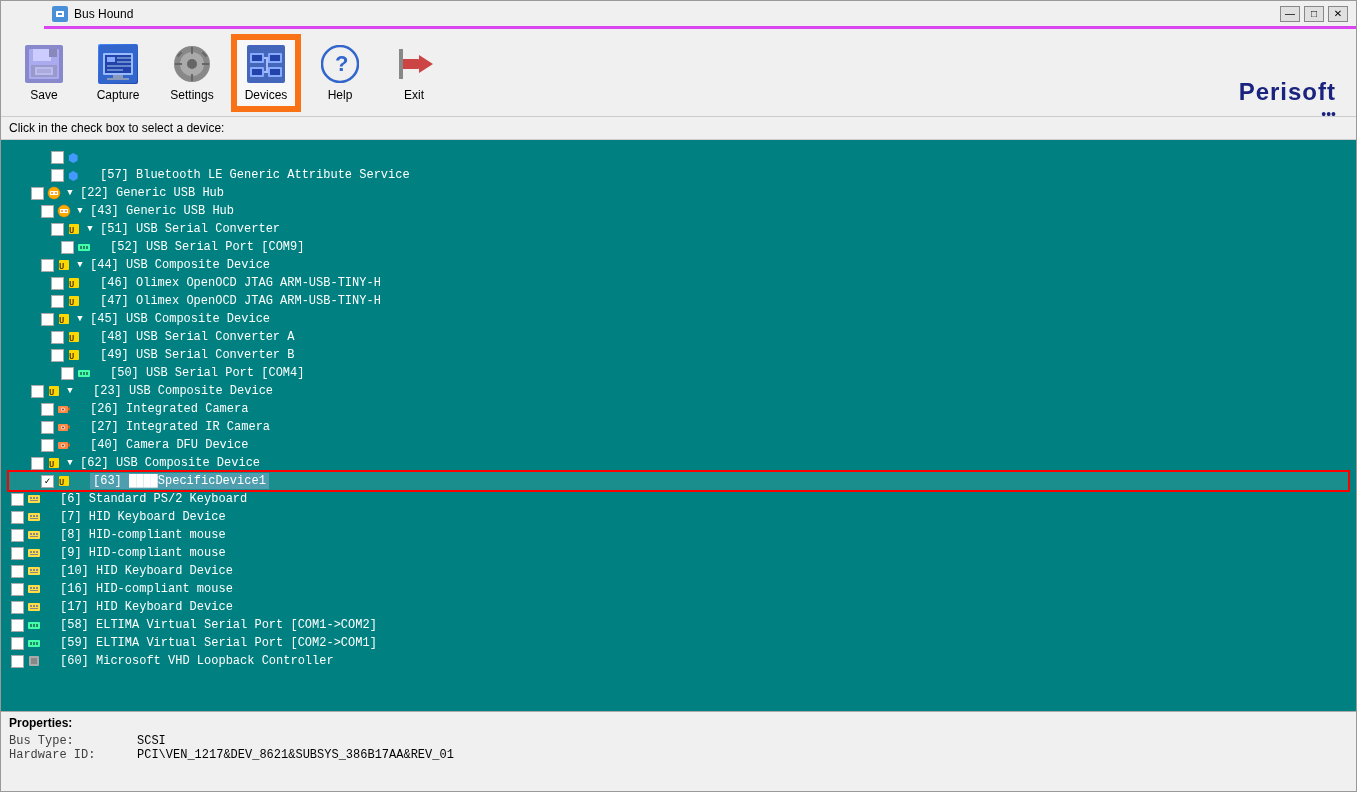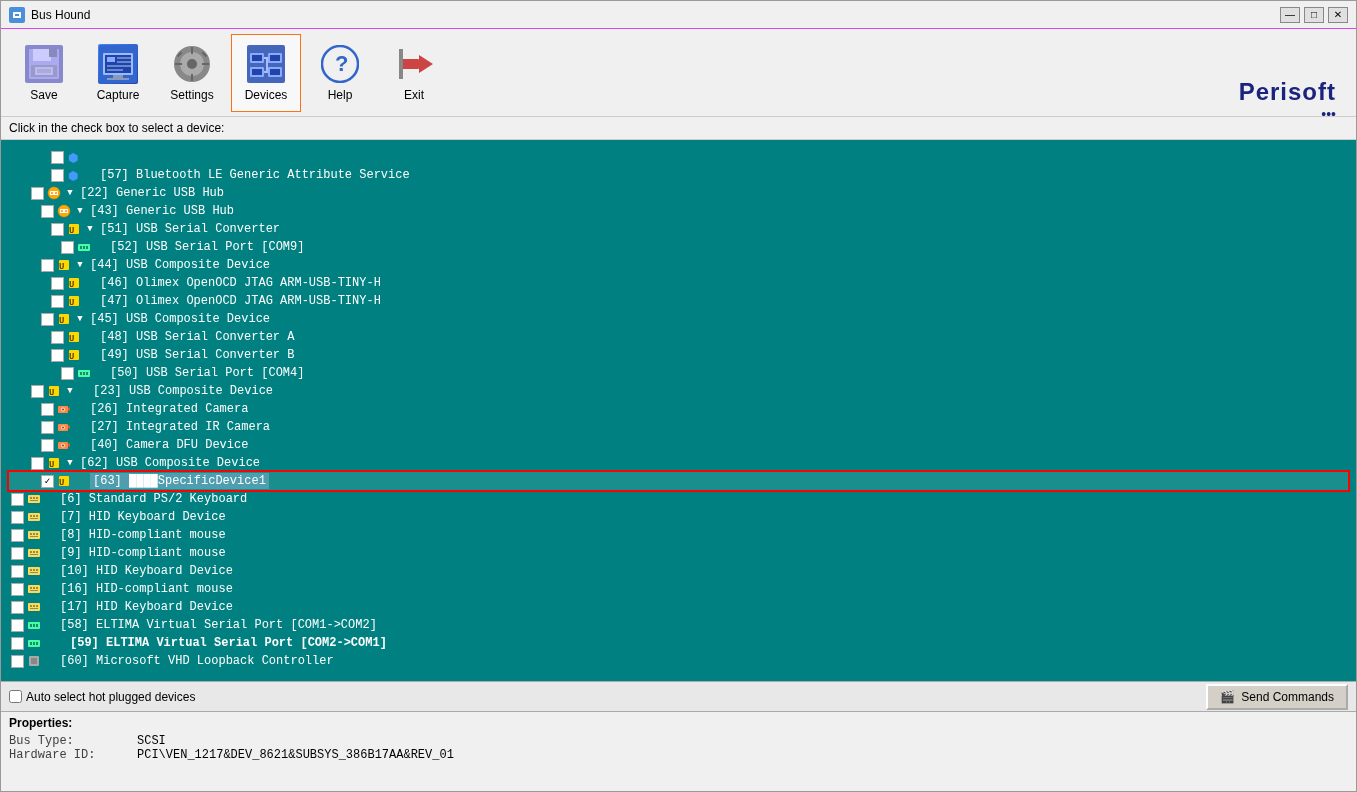--- a/index.html
+++ b/index.html
@@ -1,29 +1,29 @@
 <!DOCTYPE html>
 <html><head>
   <meta charset="utf-8">
   <style>
     * { margin: 0; padding: 0; box-sizing: border-box; }
     body { font-family: 'Segoe UI', Tahoma, sans-serif; font-size: 12px; background: #c0c0c0; width: 1357px; height: 792px; overflow: hidden; }
     
     .window { width: 1357px; height: 792px; background: #f0f0f0; border: 1px solid #999; display: flex; flex-direction: column; }
     
-    .title-bar { background: #f0f0f0; height: 28px; display: flex; align-items: center; padding: 0 8px; border-bottom: 1px solid #d946ef; justify-content: space-between; }
+    .title-bar { background: #f0f0f0; height: 28px; display: flex; align-items: center; padding: 0 8px; border-bottom: 3px solid #d946ef; justify-content: space-between; margin-left: 43px; }
     .title-bar-left { display: flex; align-items: center; gap: 6px; }
     .title-icon { width: 16px; height: 16px; background: #4a90d9; border-radius: 2px; display: flex; align-items: center; justify-content: center; }
     .title-text { font-size: 12px; font-weight: normal; }
     .title-controls { display: flex; gap: 4px; }
     .title-btn { width: 20px; height: 16px; background: #e0e0e0; border: 1px solid #888; font-size: 10px; display: flex; align-items: center; justify-content: center; cursor: pointer; }
     
     .toolbar { background: #f0f0f0; height: 88px; display: flex; align-items: center; padding: 4px 8px; gap: 4px; border-bottom: 1px solid #ccc; }
     .toolbar-btn { width: 70px; height: 78px; display: flex; flex-direction: column; align-items: center; justify-content: center; gap: 4px; border: 1px solid transparent; cursor: pointer; padding: 4px; }
-    .toolbar-btn.active { border: 1px solid #f97316; background: #f8f8f8; }
+    .toolbar-btn.active { border: 6px solid #f97316; background: #f8f8f8; }
     .toolbar-icon { width: 40px; height: 40px; display: flex; align-items: center; justify-content: center; }
     .toolbar-label { font-size: 12px; text-align: center; }
     
     .instruction { padding: 4px 8px; font-size: 12px; background: #f0f0f0; border-bottom: 1px solid #ccc; }
     
     .main-content { flex: 1; background: #008080; overflow-y: auto; overflow-x: auto; padding: 4px 0; position: relative; }
     
     .device-tree { padding: 4px 8px; color: white; font-size: 12px; font-family: 'Courier New', monospace; }
     .tree-item { display: flex; align-items: center; gap: 2px; height: 18px; white-space: nowrap; }
     .tree-item.highlighted { outline: 2px solid red; background: rgba(255,255,255,0.1); }
@@ -531,47 +531,37 @@
           <span class="checkbox"></span>
           <span class="tree-icon">
             <svg width="14" height="14" viewBox="0 0 14 14">
               <rect x="1" y="4" width="12" height="7" fill="#44ffaa" rx="1"></rect>
               <rect x="3" y="6" width="2" height="3" fill="#228866"></rect>
               <rect x="6" y="6" width="2" height="3" fill="#228866"></rect>
               <rect x="9" y="6" width="2" height="3" fill="#228866"></rect>
             </svg>
           </span>
           <span class="expand-icon"> </span>
-          <span style="margin-left:12px;font-weight:bold; ">[59] ELTIMA Virtual Serial Port [COM2-&gt;COM1]</span>
+          <span style="margin-left:2px; ">[59] ELTIMA Virtual Serial Port [COM2-&gt;COM1]</span>
         </div>
         <div class="tree-item">
           <span class="indent" style="width:0px"></span>
           <span class="checkbox"></span>
           <span class="tree-icon">
             <svg width="14" height="14" viewBox="0 0 14 14">
               <rect x="2" y="2" width="10" height="10" fill="#aaaaaa" rx="1"></rect>
               <rect x="4" y="4" width="6" height="6" fill="#888"></rect>
             </svg>
           </span>
           <span class="expand-icon"> </span>
           <span style="margin-left:2px; ">[60] Microsoft VHD Loopback Controller</span>
         </div>
       </div>
   </div>
 
-  <div class="bottom-bar">
-    <div class="auto-select">
-      <input type="checkbox" style="cursor: pointer;">
-      <span>Auto select hot plugged devices</span>
-    </div>
-    <button class="send-commands-btn">
-      <span>🎬</span>
-      <span>Send Commands</span>
-    </button>
-  </div>
 
   <div class="properties-area">
     <div class="properties-title">Properties:</div>
     <div id="properties-rows">
         <div class="prop-row">
           <span class="prop-key">Bus Type:</span>
           <span class="prop-val">SCSI</span>
         </div>
         <div class="prop-row">
           <span class="prop-key">Hardware ID:</span>

